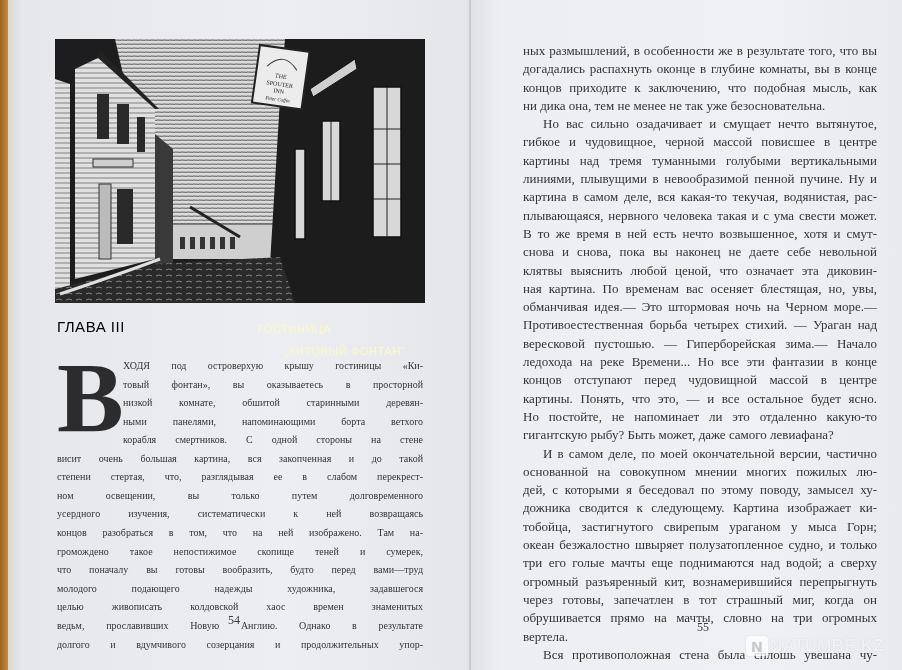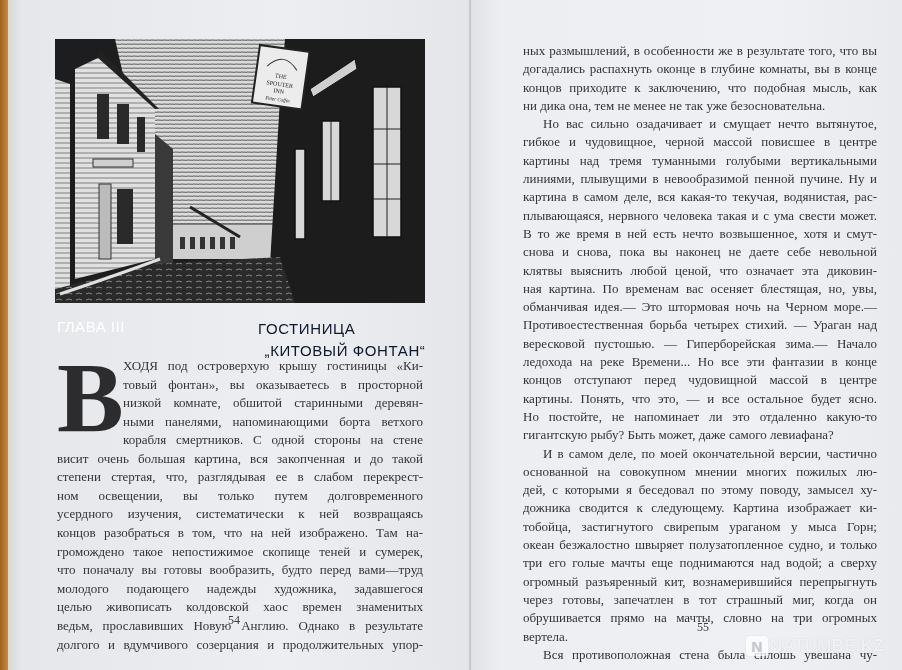--- a/index.html
+++ b/index.html
@@ -32,38 +32,38 @@
     
     .illustration {
       position: absolute; left: 55px; top: 39px; width: 370px; height: 264px;
       background: #1d1d1f; overflow: hidden;
     }
     .illustration svg { display: block; }
     
     .chapter-label {
       position: absolute; left: 57px; top: 318px;
       font-family: "Liberation Sans", "DejaVu Sans", sans-serif;
-      font-size: 15px; letter-spacing: 0.5px; color: #ffffff;
+      font-size: 15px; letter-spacing: 0.5px; color: #000000;
     }
     .chapter-title {
       position: absolute; left: 240px; top: 318px; width: 210px;
       font-family: "Liberation Sans", "DejaVu Sans", sans-serif;
-      font-size: 15px; line-height: 22px; text-align: center; letter-spacing: 0.6px;
-      color: #0f172a;
+      font-size: 11px; line-height: 22px; text-align: center; letter-spacing: 0.6px;
+      color: #fef9c3;
     }
     .chapter-title div:first-child { text-align: left; padding-left: 0; }
     .dropcap {
       position: absolute; left: 57px; top: 358px; width: 58px; height: 80px;
       font-family: "Liberation Serif", "DejaVu Serif", serif;
       font-size: 100px; line-height: 80px; font-weight: bold;
       color: #2c2c2e;
     }
     .text-block {
       position: absolute;
-      font-size: 13px; line-height: 18.6px;
+      font-size: 10px; line-height: 18.6px;
       text-align: justify; color: #333336;
     }
     .text-block .ln { display: block; white-space: nowrap; text-align-last: justify; overflow: hidden; }
     .text-block .ln.last { text-align-last: left; }
     .text-block .ln.indent { padding-left: 20px; }
     .left-cap-lines { left: 123px; top: 357px; width: 300px; }
     .left-body-lines { left: 57px; top: 431px; width: 366px; }
     .right-lines { left: 523px; top: 42px; width: 354px; font-size: 13px; line-height: 18.3px; }
     .page-number {
       position: absolute; font-size: 12px; color: #3a3a3c;

